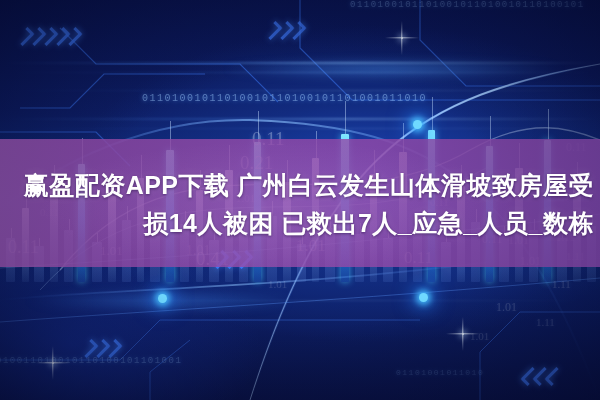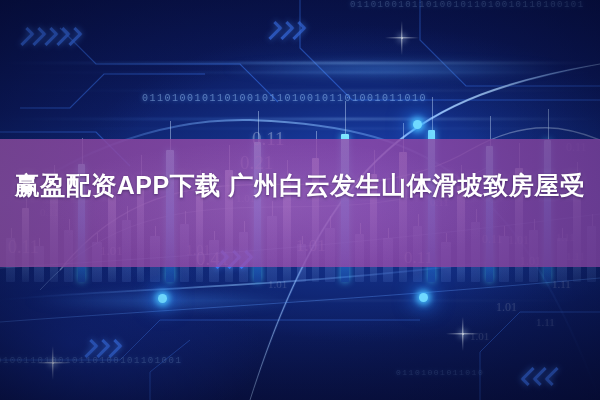--- a/index.html
+++ b/index.html
@@ -193,21 +193,21 @@
     position: absolute;
     inset: 0;
     background: radial-gradient(ellipse 55% 70% at 46% 52%, rgba(190,140,215,0.22) 0%, rgba(120,60,150,0) 72%);
   }
 
   
   .headline {
     position: absolute;
     left: 0; right: 0;
     top: 166px;
-    text-align: center;
+    text-align: right;
     color: #ffffff;
     font-weight: bold;
     font-size: 25px;
     line-height: 38px;
     letter-spacing: 0.5px;
     text-shadow: 0 1px 3px rgba(30,10,60,0.55), 0 0 10px rgba(255,255,255,0.12);
     padding: 0 6px;
   }
   .headline .ln { display: block; white-space: nowrap; }
   .headline .ln2 { letter-spacing: 0.5px; }
@@ -436,15 +436,16 @@
   <div class="node n3"></div>
 
   <div class="bg-vignette"></div>
 
   <div class="banner">
     <div class="banner-inner-glow"></div>
   </div>
 
   <div class="headline">
     <span class="ln ln1">赢盈配资APP下载 广州白云发生山体滑坡致房屋受</span>
+    <span class="ln ln2">损14人被困 已救出7人_应急_人员_数栋</span>
   </div>
 
 </div>
 
 </body></html>

